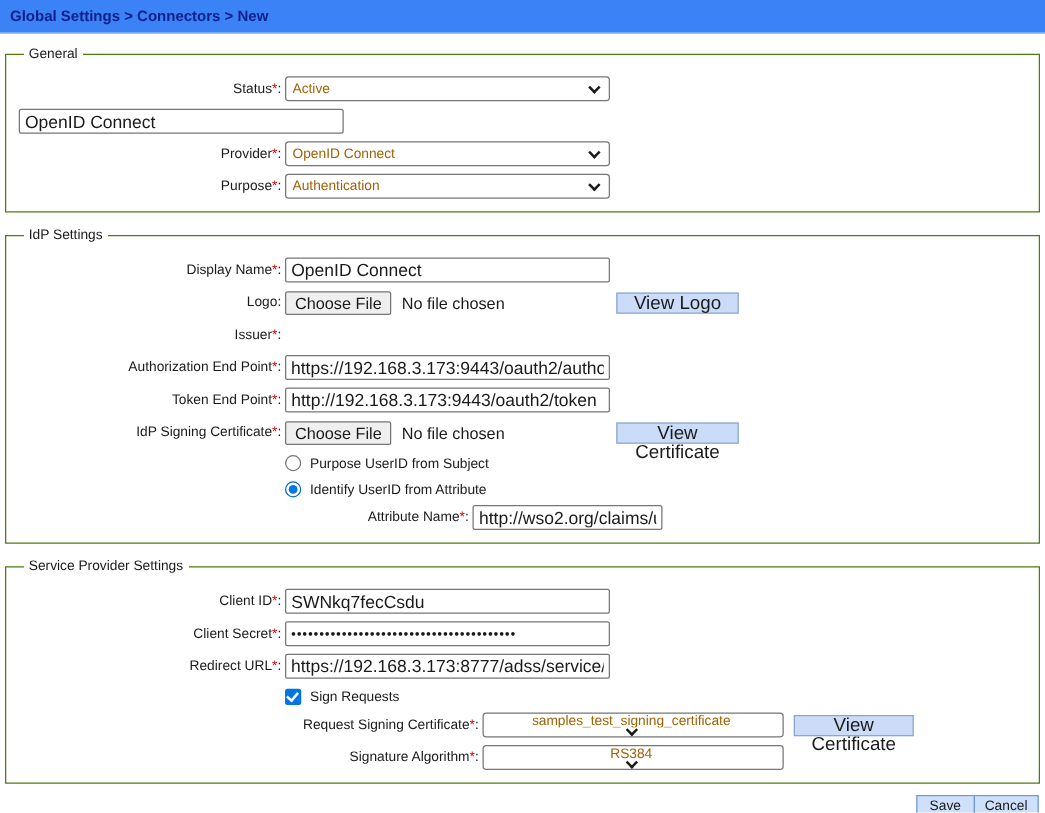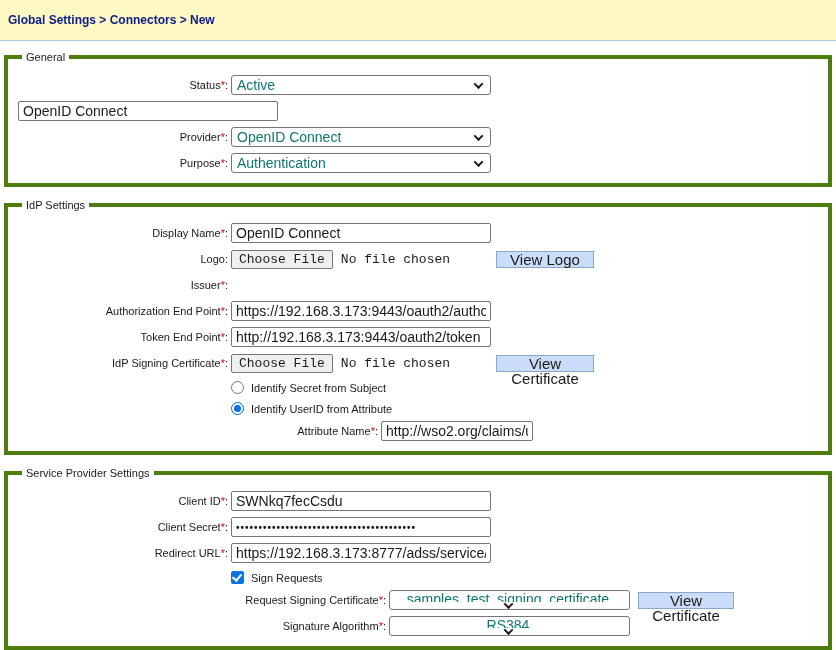--- a/index.html
+++ b/index.html
@@ -1,48 +1,48 @@
 <!DOCTYPE html>
 <html><head>
 <meta charset="utf-8">
 <style>
   * { margin:0; padding:0; box-sizing:border-box; }
   html,body { width:836px; height:650px; background:#ffffff;
     font-family:"Liberation Sans", sans-serif; color:#000; overflow:hidden; }
 
-  .header { height:41px; background:#fef9c3; border-bottom:1px solid #aecbe6;
+  .header { height:27px; background:#3b82f6; border-bottom:1px solid #aecbe6;
     display:flex; align-items:center; padding-left:8px;
     font-size:12px; font-weight:bold; color:#10218b; }
 
-  fieldset { border:4px solid #4d7c0f; margin:10px 4px 0 4px; padding:6px 10px 10px 10px; }
+  fieldset { border:1px solid #4d7c0f; margin:10px 4px 0 4px; padding:6px 10px 10px 10px; }
   fieldset.gap { margin-top:12px; }
   legend { font-size:11px; color:#1a1a1a; padding:0 4px; margin-left:4px; }
 
   .row { display:flex; align-items:center; margin-top:6px; height:20px; }
   .lbl { width:210px; margin-right:3px; text-align:right; font-size:11px; color:#1a1a1a;
     white-space:nowrap; flex:none; }
   .lbl-wide { width:360px; }
   .lbl-xwide { width:368px; }
   .req { color:#e00000; }
 
   input.txt { width:260px; height:20px; border:1px solid #767676; border-radius:2px;
     font-family:"Liberation Sans", sans-serif; font-size:14px; color:#1a1a1a;
     padding:0 4px; background:#fff; flex:none; }
   input.txt-short { width:152px; }
   input.secret { font-size:10px; font-weight:bold; letter-spacing:1px; }
 
   .sel { width:260px; height:20px; border:1px solid #767676; border-radius:3px;
     background:#fff; display:flex; align-items:center; justify-content:space-between;
     padding:0 8px 0 5px; flex:none; cursor:default; }
   .sel-mid { width:241px;flex-direction:column; }
-  .sel-text { font-size:14px; color:#0f766e; white-space:nowrap; overflow:hidden; }
+  .sel-text { font-size:11px; color:#a16207; white-space:nowrap; overflow:hidden; }
   .chev { width:7px; height:7px; border-right:2px solid #1a1a1a; border-bottom:2px solid #1a1a1a;
     transform:rotate(45deg) translate(-1px,-1px); flex:none; }
 
-  .filectl { width:260px; display:flex; align-items:center; flex:none;font-family:Liberation Mono, monospace; }
+  .filectl { width:260px; display:flex; align-items:center; flex:none; }
   .filebtn { background:#efefef; border:1px solid #767676; border-radius:2px;
     font-size:13px; color:#1a1a1a; padding:1px 7px; white-space:nowrap; cursor:default; }
   .filestatus { font-size:13px; color:#1a1a1a; margin-left:8px; white-space:nowrap; }
 
   .blue-btn { background:#cbdcf8; border:1px solid #8aa8cc; font-size:15px; color:#1a1a1a;
     height:17px; width:98px; text-align:center; line-height:15px; cursor:default;
     margin-left:5px; flex:none; font-family:"Liberation Sans", sans-serif; }
   .blue-btn.after-sel { margin-left:8px; width:96px; }
 
   .indent { padding-left:213px; height:auto; }
@@ -137,21 +137,21 @@
     <div class="lbl"><span>IdP Signing Certificate</span><span class="req">*</span><span>:</span></div>
     <div class="filectl">
       <span class="filebtn">Choose File</span>
       <span class="filestatus">No file chosen</span>
     </div>
     <button class="blue-btn">View Certificate</button>
   </div>
 
   <div class="row radio-row indent">
     <span class="radio"></span>
-    <span class="opt-label">Identify Secret from Subject</span>
+    <span class="opt-label">Purpose UserID from Subject</span>
   </div>
 
   <div class="row radio-row indent">
     <span class="radio checked"></span>
     <span class="opt-label">Identify UserID from Attribute</span>
   </div>
 
   <div class="row">
     <div class="lbl lbl-wide"><span>Attribute Name</span><span class="req">*</span><span>:</span></div>
     <input class="txt txt-short" value="http://wso2.org/claims/us" style="">

